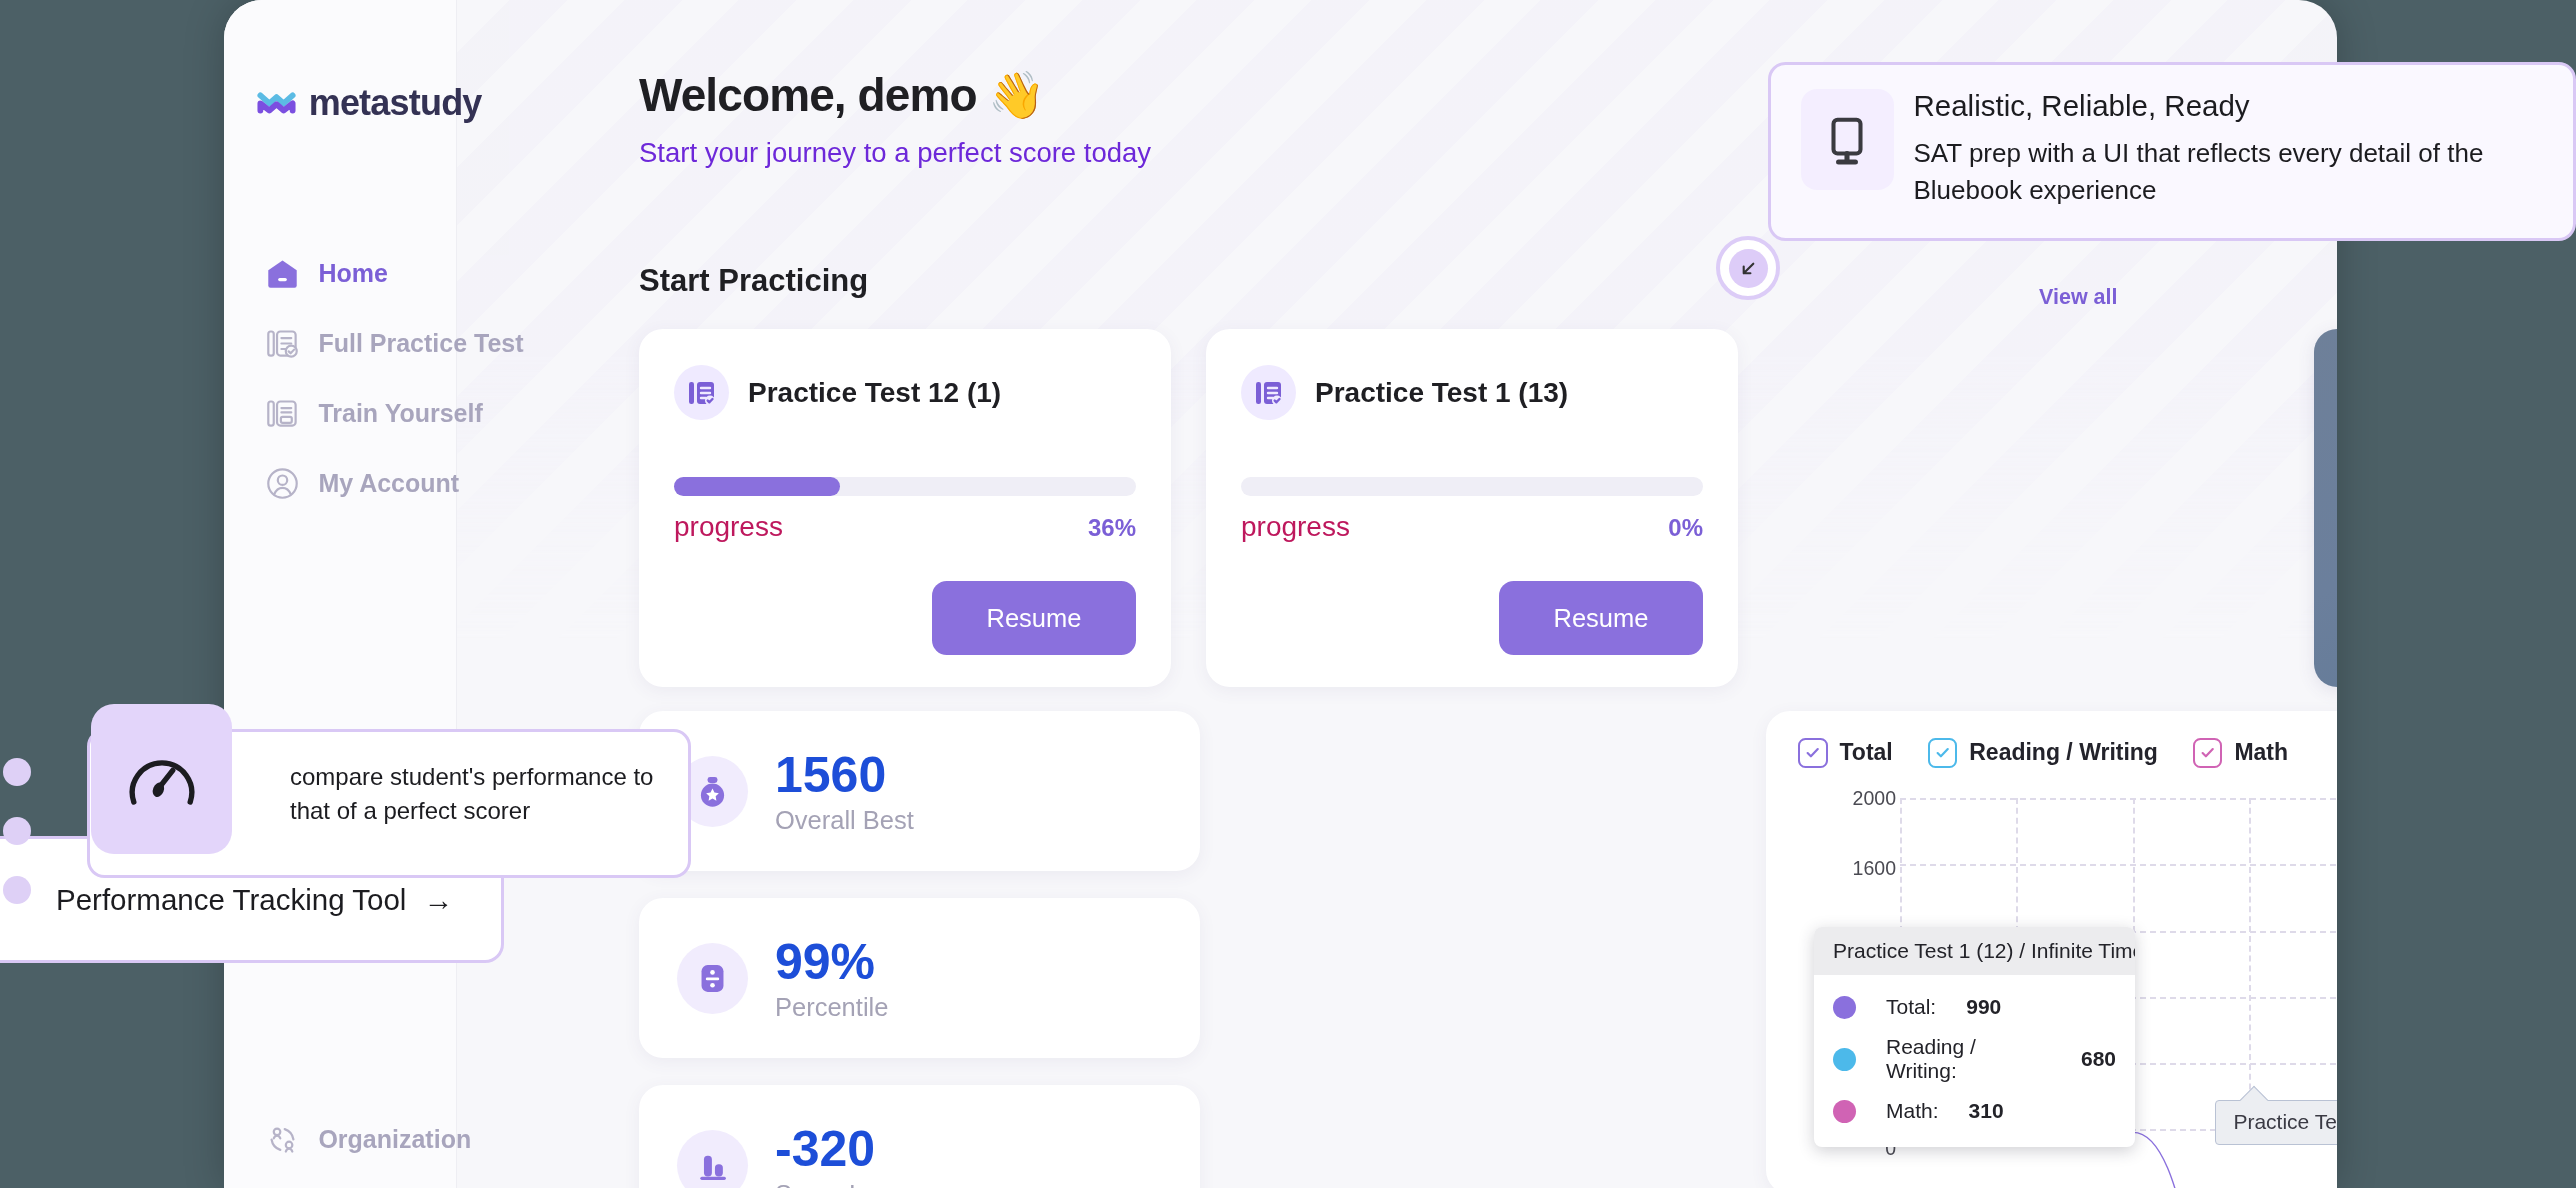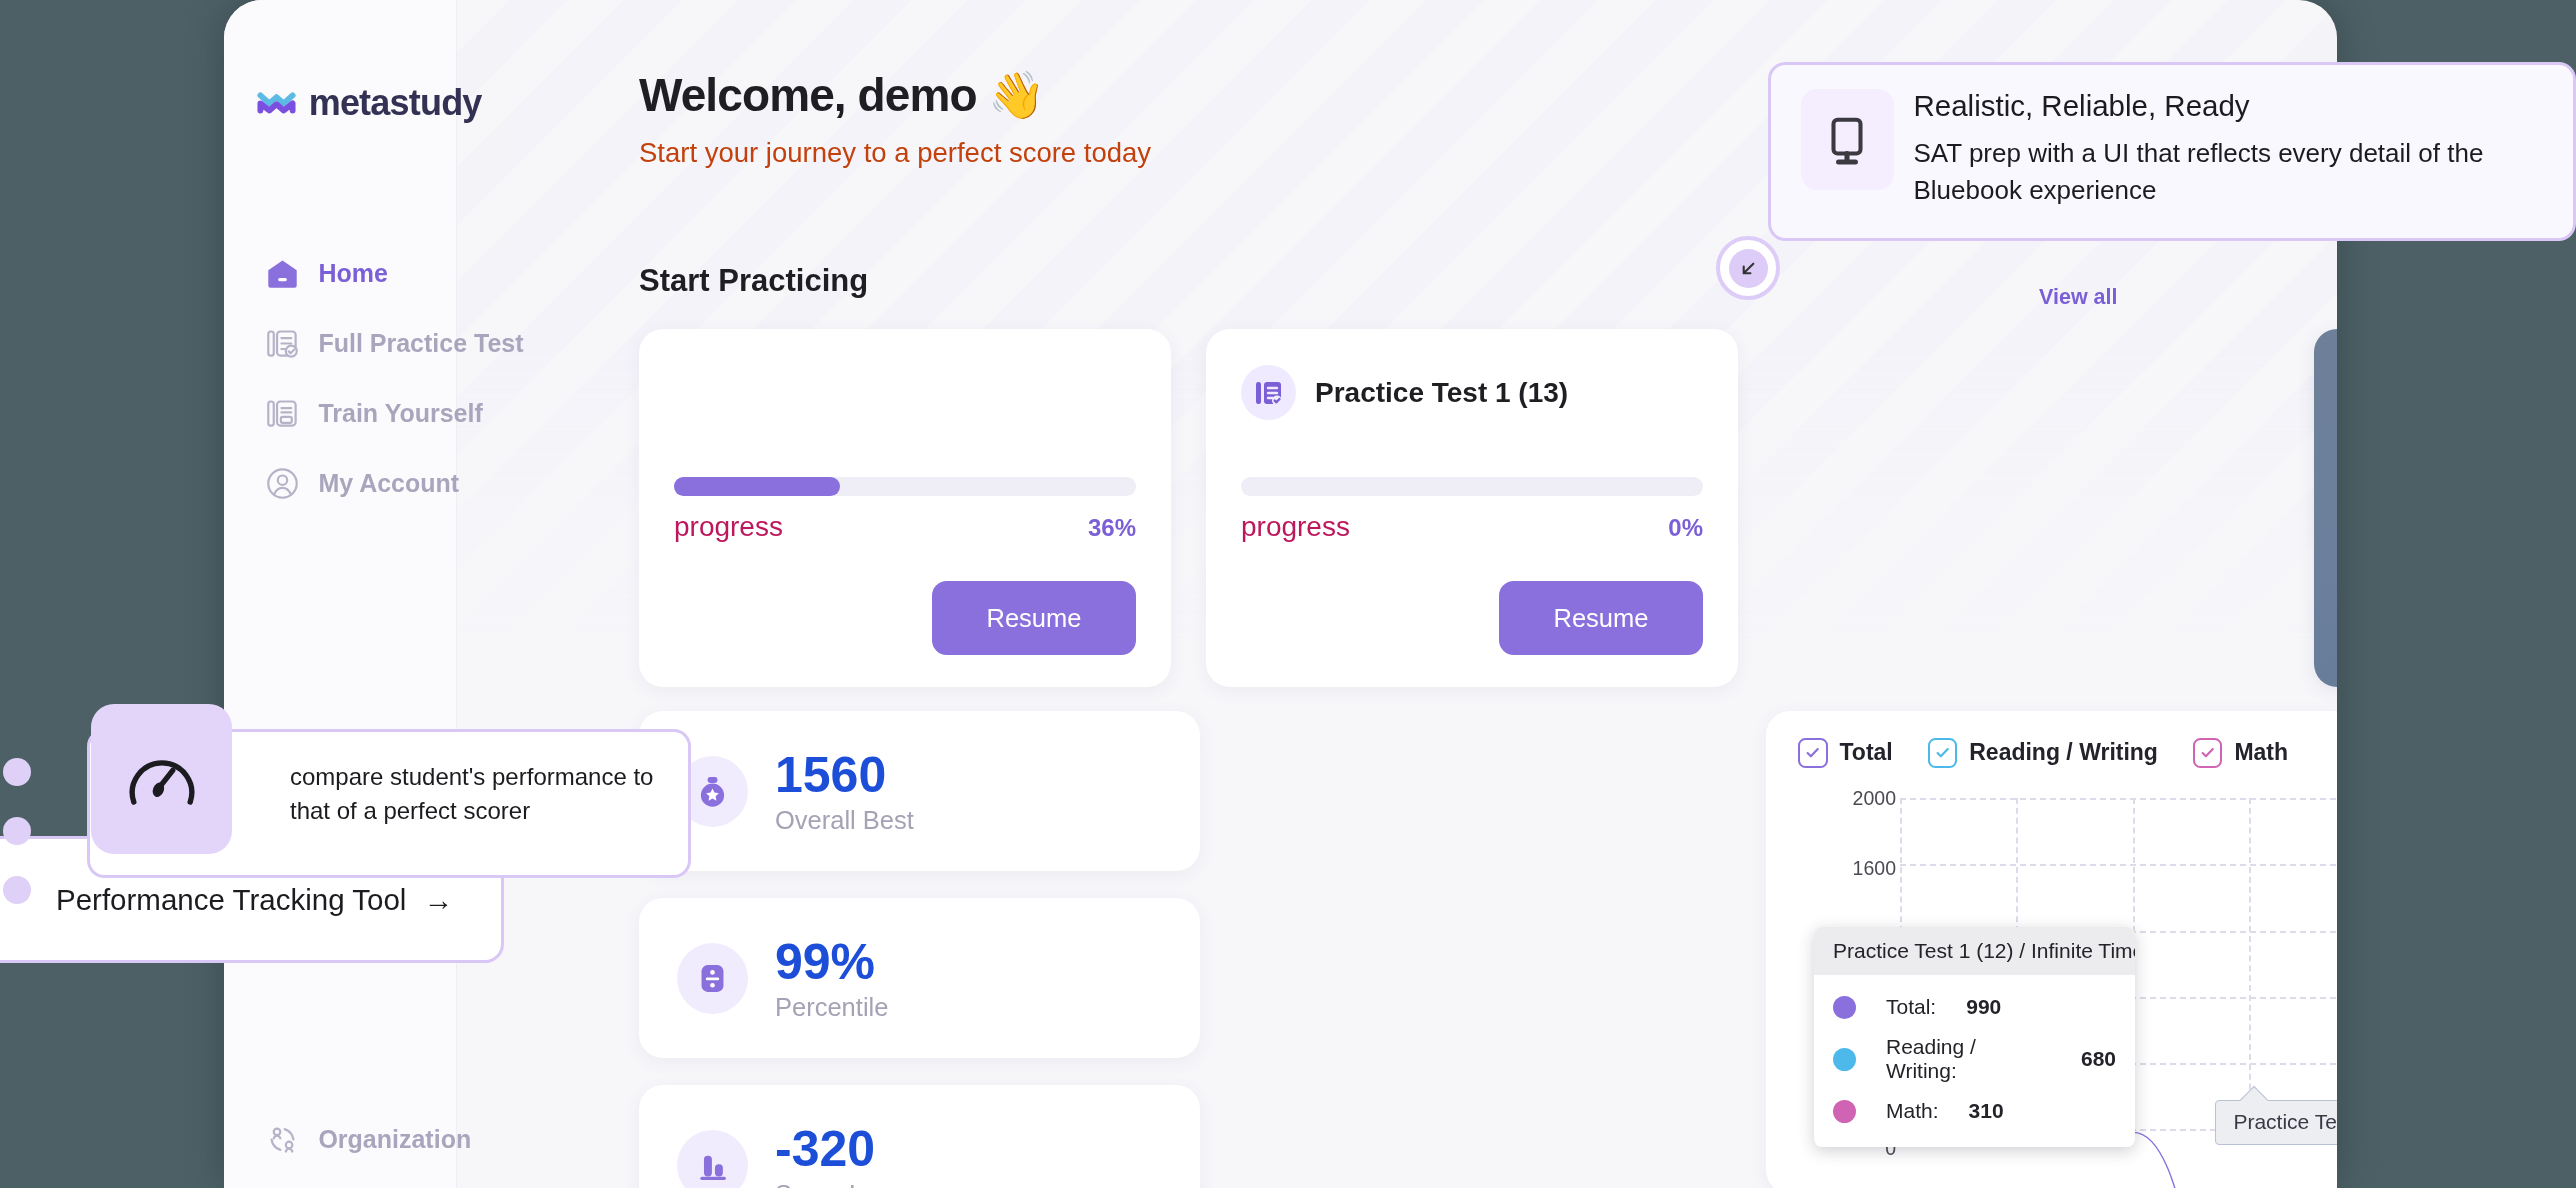--- a/index.html
+++ b/index.html
@@ -37,21 +37,21 @@
   #nav{position:absolute;left:27px;top:238px;width:201px;}
   .nav-item{display:flex;align-items:center;gap:17.4px;height:70px;padding-left:12px;cursor:pointer;}
   .nav-label{font-size:25px;font-weight:700;color:#a8a5bd;white-space:nowrap;}
   .nav-item.active .nav-label{color:#7b5fd6;}
   .nav-ico{width:38px;height:38px;flex:0 0 38px;display:flex;align-items:center;justify-content:center;}
   #org-item{position:absolute;left:27px;bottom:14.8px;}
   
   #main{position:absolute;left:233px;top:0;right:0;bottom:0;z-index:2;}
   #welcome{position:absolute;left:182px;top:68px;}
   #welcome h1{font-size:46px;font-weight:700;color:#1f1f23;letter-spacing:-0.9px;display:flex;align-items:center;gap:12px;}
-  #welcome p{font-size:27.5px;color:#c2410c;margin-top:14.8px;font-weight:400;}
+  #welcome p{font-size:27.5px;color:#6d28d9;margin-top:14.8px;font-weight:400;}
   #section-title{position:absolute;left:182px;top:263px;font-size:31px;font-weight:700;color:#1f1f23;}
   #view-all{position:absolute;left:1582px;top:262px;font-size:21.5px;font-weight:700;color:#7b5fd6;cursor:pointer;margin-top:23px;}
   
   #cards-row{position:absolute;left:182px;top:329px;display:flex;gap:35px;}
   .pcard{
     width:532px;height:358px;background:#fff;border-radius:24px;
     box-shadow:0 4px 17.4px rgba(80,70,130,.07);
     padding:36px 35px;position:relative;
   }
   .pcard-head{display:flex;align-items:center;gap:19px;}
@@ -246,20 +246,32 @@
       </h1>
       <p>Start your journey to a perfect score today</p>
     </div>
 
     <h2 id="section-title">Start Practicing</h2>
     <a id="view-all">View all</a>
 
     <div id="cards-row">
 
       <div class="pcard">
+        <div class="pcard-head">
+          <span class="pcard-ico">
+            <svg viewBox="0 0 32 32" width="32" height="32" fill="none" stroke="#7b5fd6" stroke-width="2.4">
+              <rect x="3" y="5" width="5" height="22" rx="2.2" fill="#7b5fd6" stroke="none"></rect>
+              <rect x="11" y="5" width="17" height="22" rx="3" fill="#7b5fd6" stroke="none"></rect>
+              <path d="M15 11h9M15 16h9M15 21h5" stroke="#efeaff" stroke-linecap="round"></path>
+              <circle cx="24" cy="23.5" r="5" fill="#efeaff" stroke="none"></circle>
+              <path d="M21.7 23.6l1.7 1.7 3.1-3.3" stroke="#7b5fd6" stroke-linecap="round" stroke-linejoin="round"></path>
+            </svg>
+          </span>
+          <span class="pcard-title">Practice Test 12 (1)</span>
+        </div>
         <div class="bar-track">
           <div class="bar-fill" style="width:36%"></div>
         </div>
         <div class="bar-row">
           <span class="bar-lab">progress</span>
           <span class="bar-pct">36%</span>
         </div>
         <button class="resume-btn">Resume</button>
       </div>
 

